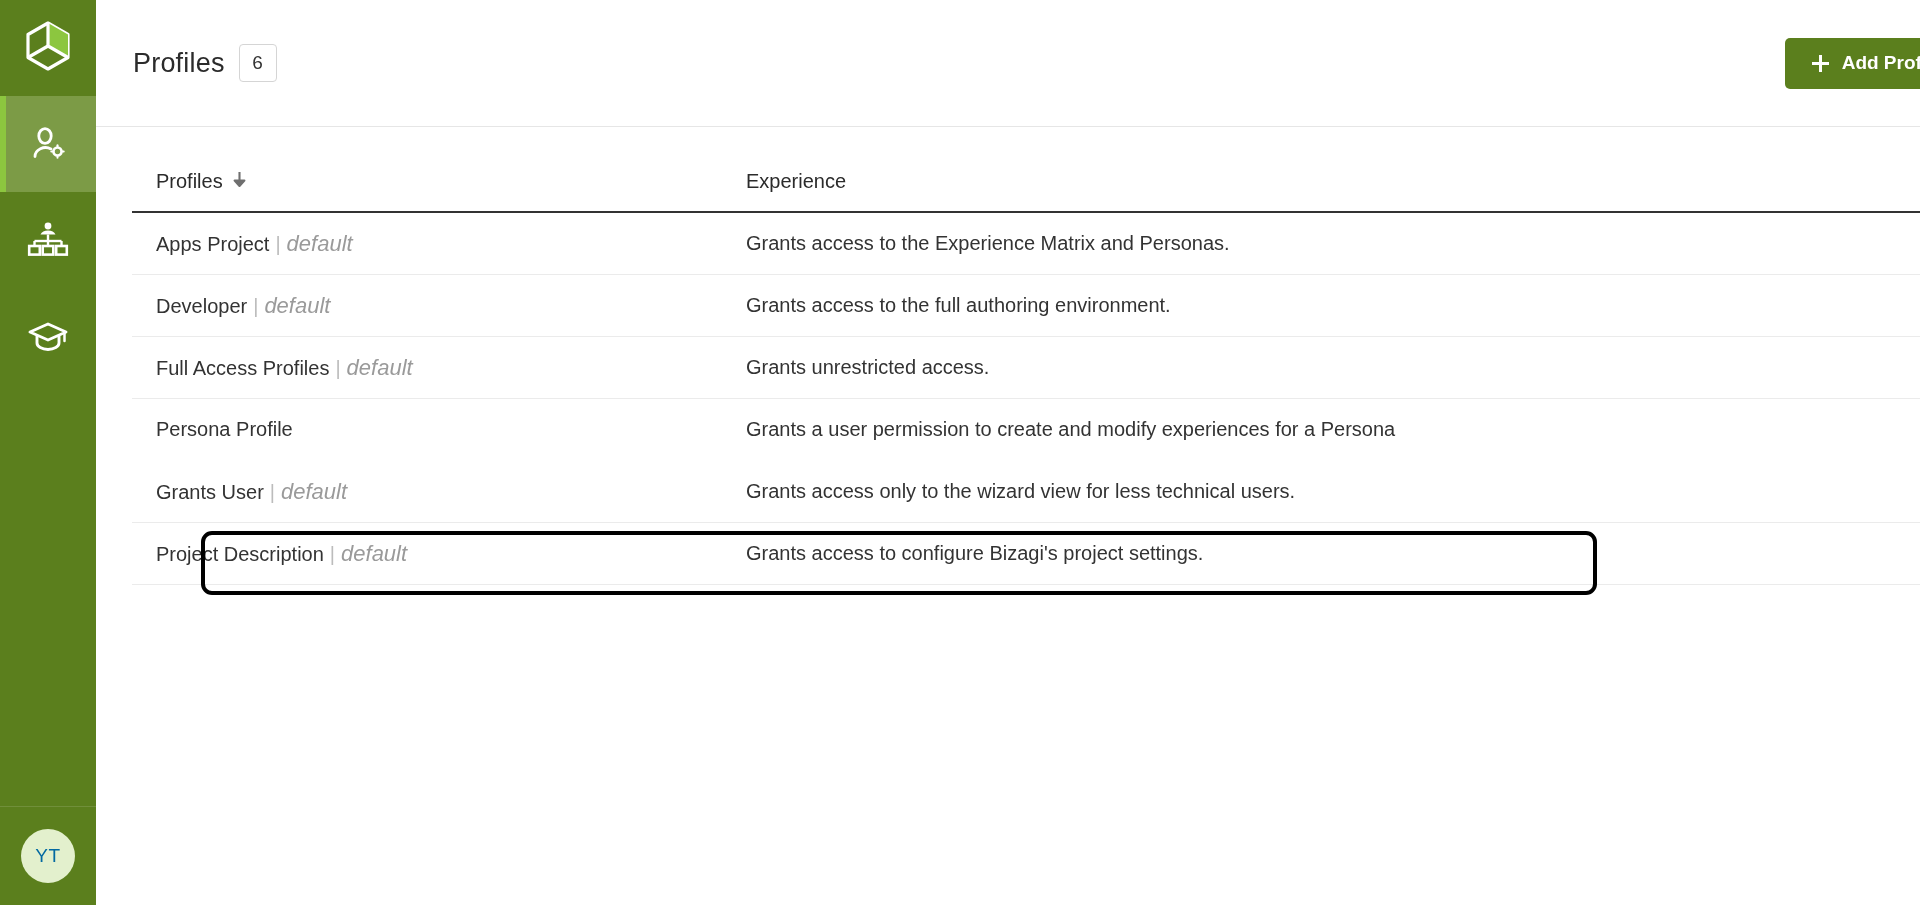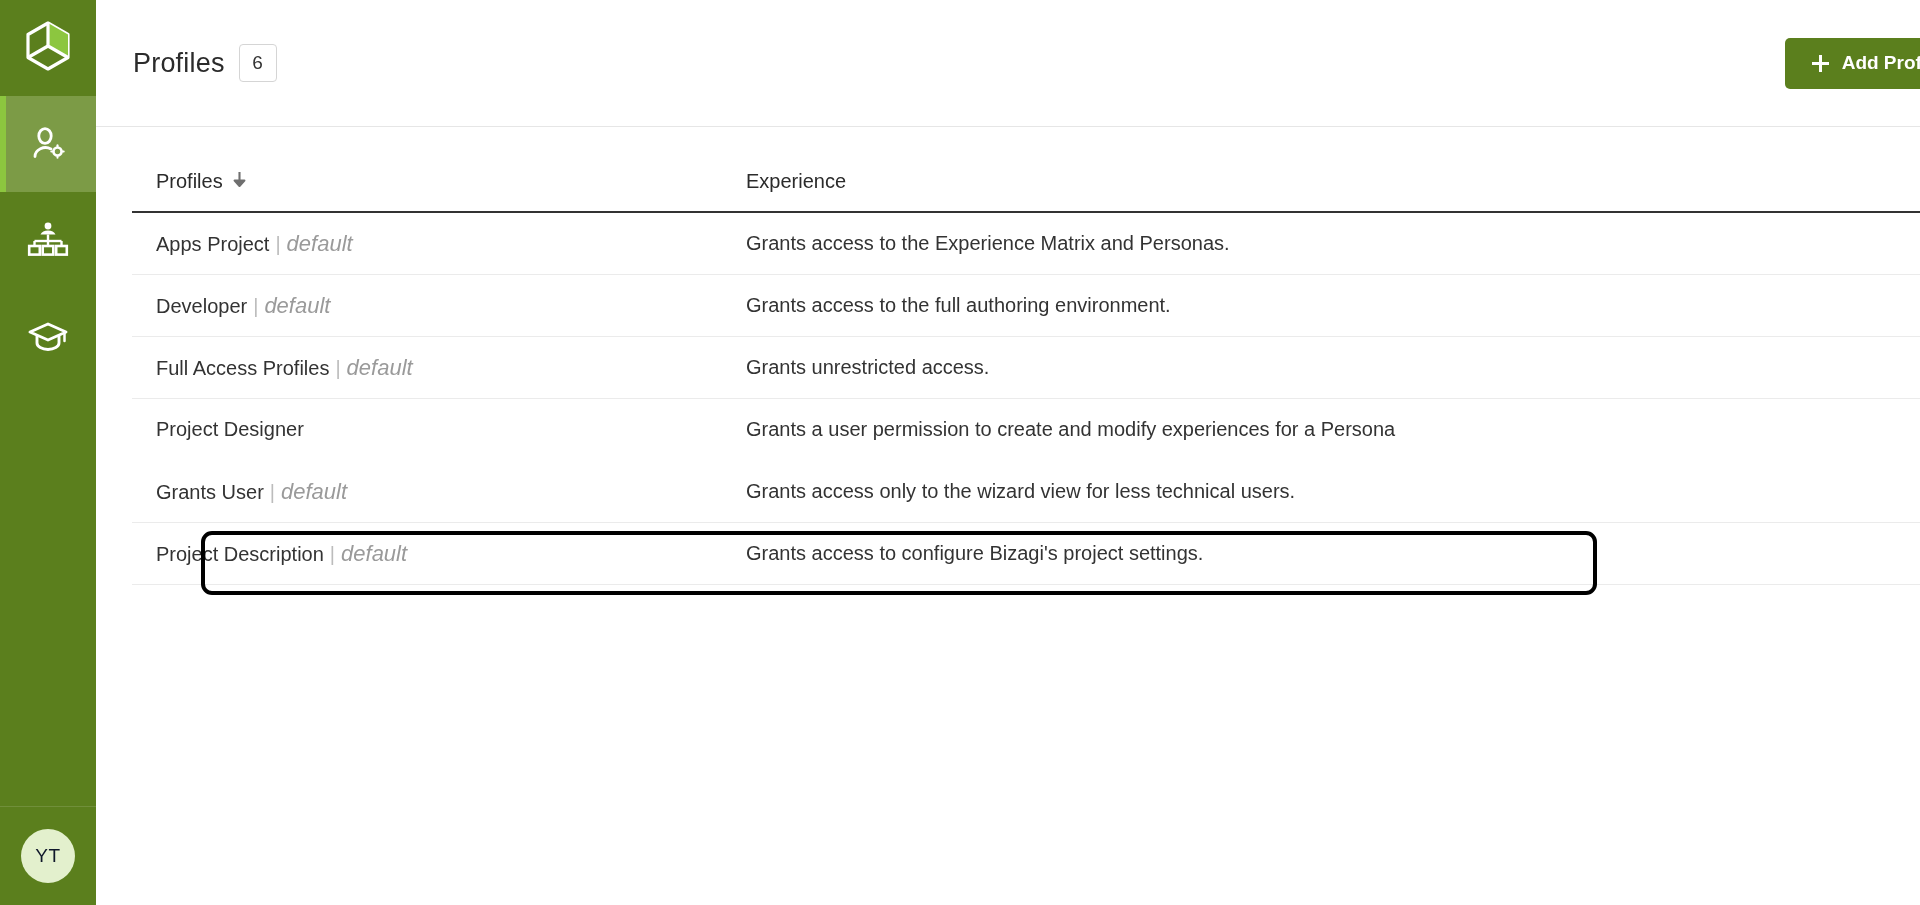--- a/index.html
+++ b/index.html
@@ -64,21 +64,21 @@
     display: flex;
     align-items: center;
     justify-content: center;
     border-top: 1px solid rgba(255,255,255,0.13);
   }
   .avatar {
     width: 54px;
     height: 54px;
     border-radius: 50%;
     background: #e3f0cd;
-    color: #0f172a;
+    color: #0369a1;
     display: flex;
     align-items: center;
     justify-content: center;
     font-size: 19px;
     letter-spacing: 0.5px;
     font-family: "Liberation Sans", sans-serif;
   }
 
   
   .main {
@@ -358,21 +358,21 @@
               <span class="cell-pad">
                 <span>Full Access Profiles</span><span class="default-pipe">|</span><span class="default-tag">default</span>
               </span>
             </td>
             <td>Grants unrestricted access.</td>
           </tr>
 
           <tr class="highlighted">
             <td>
               <span class="cell-pad">
-                <span>Project Designer</span>
+                <span>Persona Profile</span>
               </span>
             </td>
             <td>Grants a user permission to create and modify experiences for a Persona</td>
           </tr>
 
           <tr>
             <td>
               <span class="cell-pad">
                 <span>Grants User</span><span class="default-pipe">|</span><span class="default-tag">default</span>
               </span>

